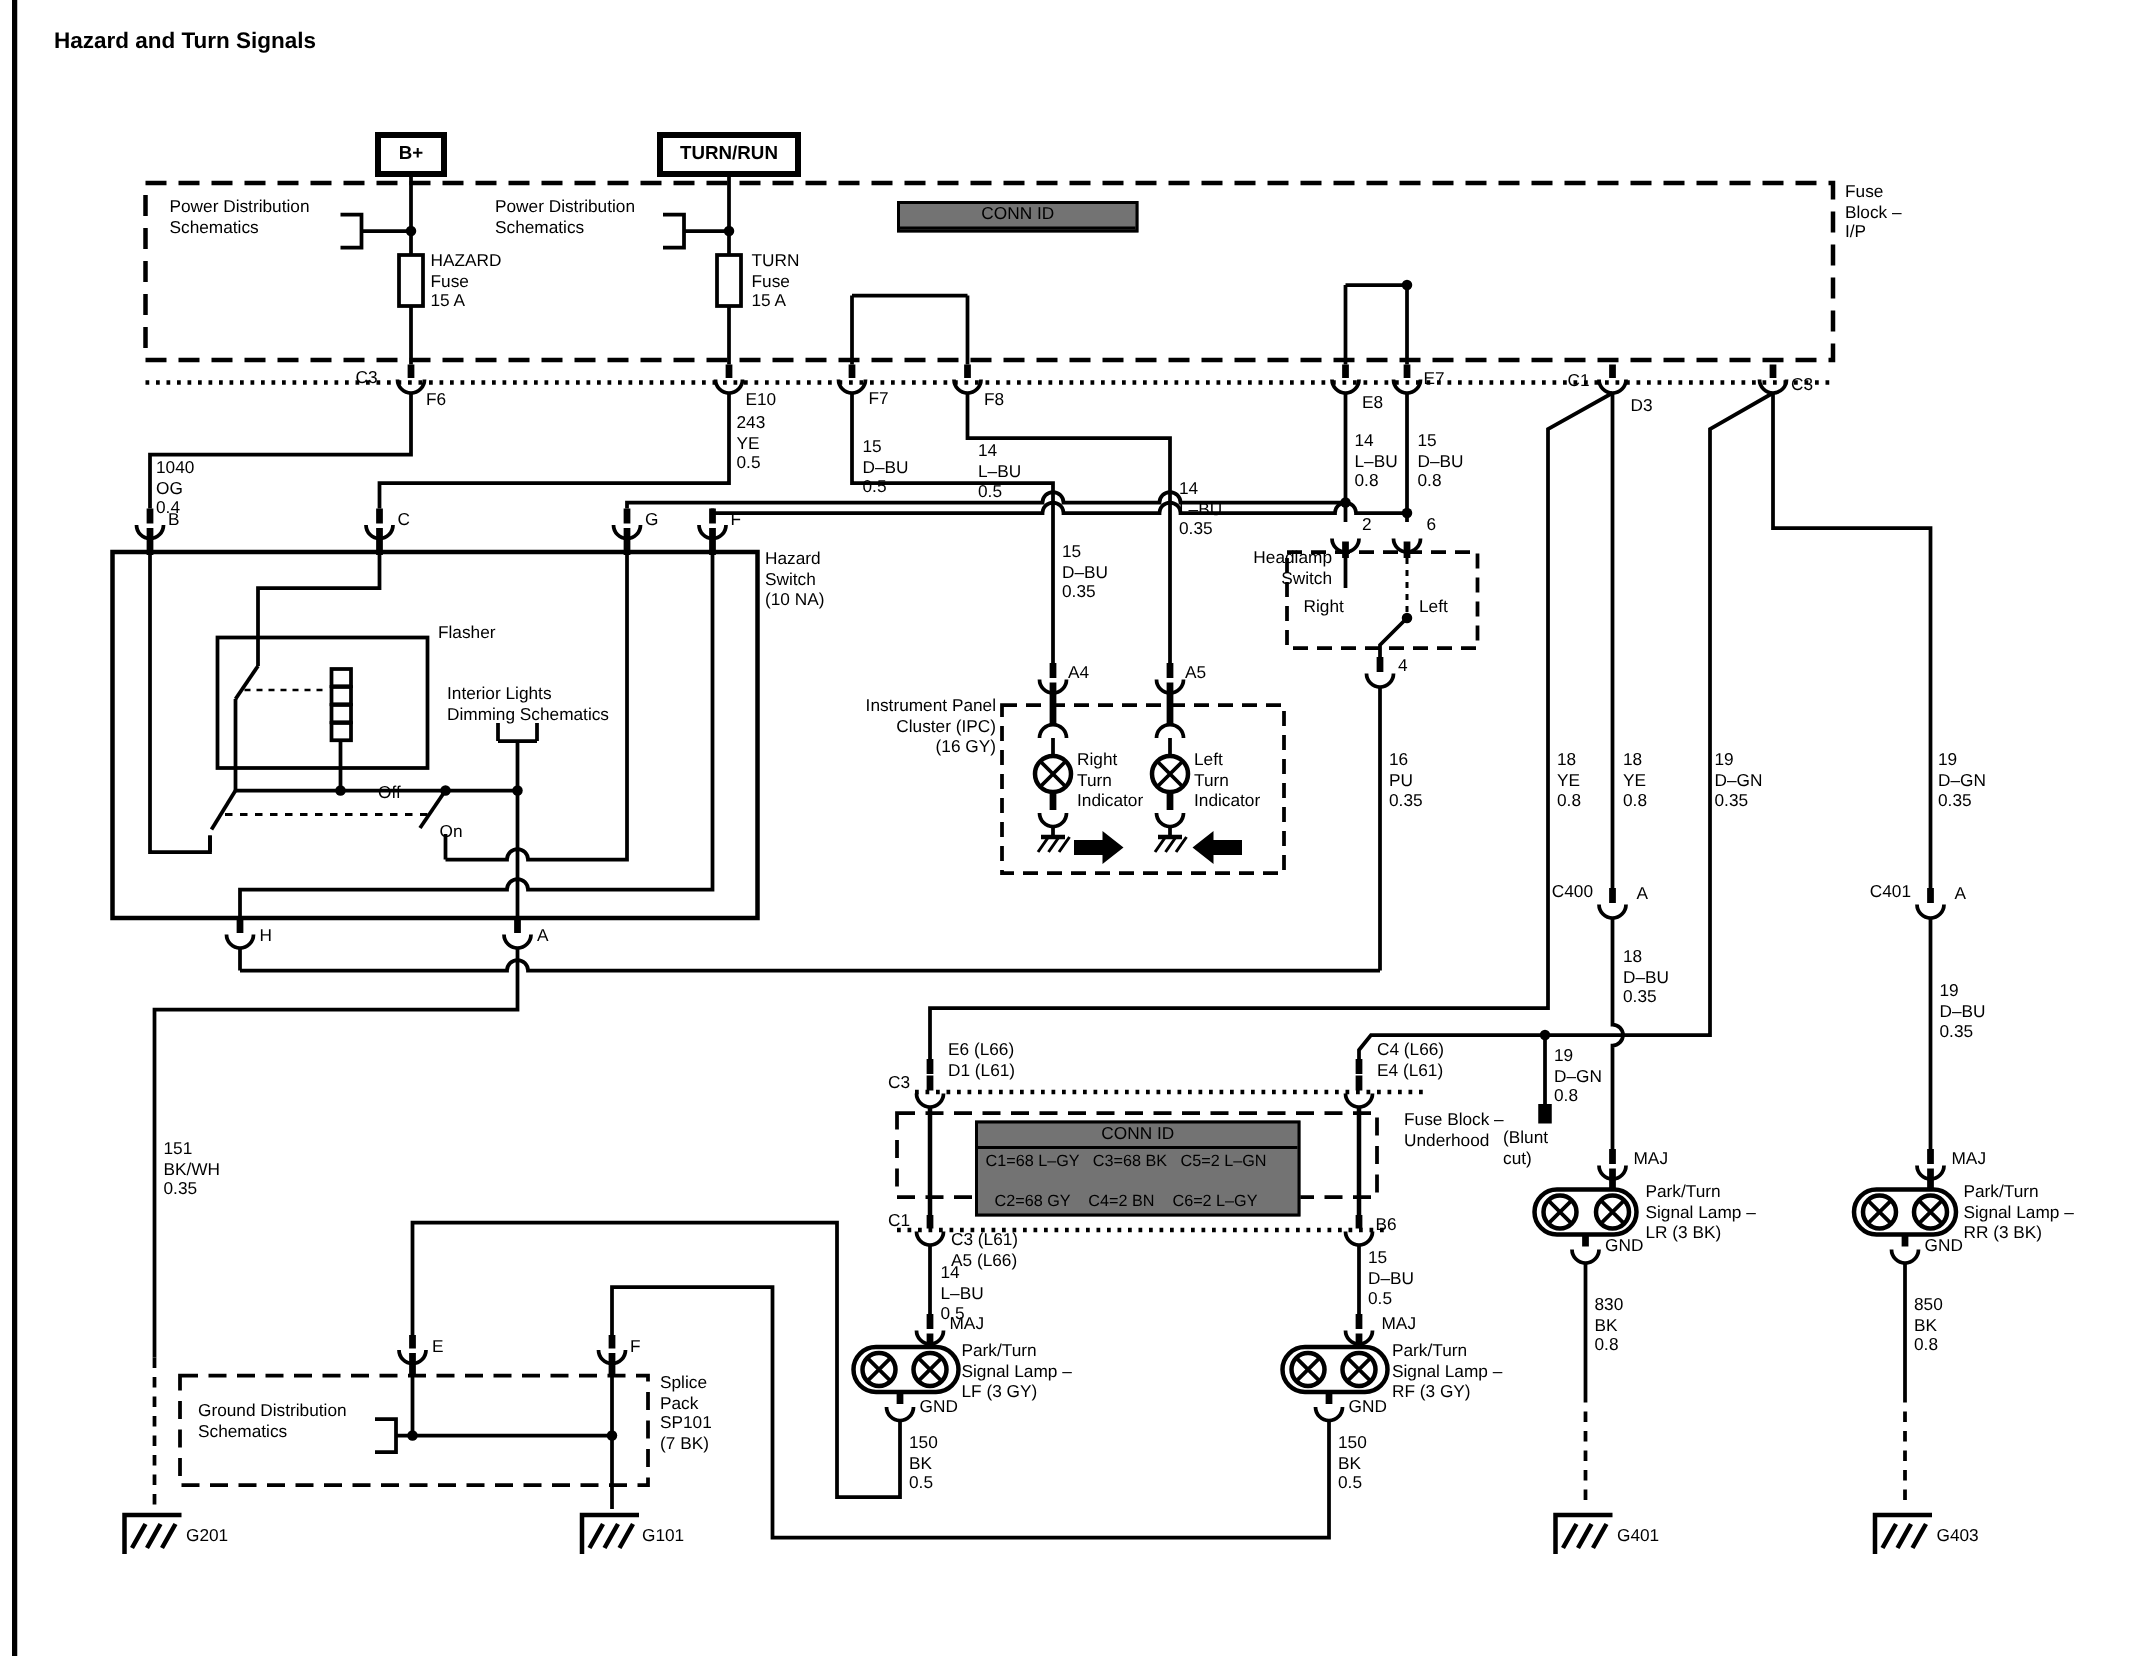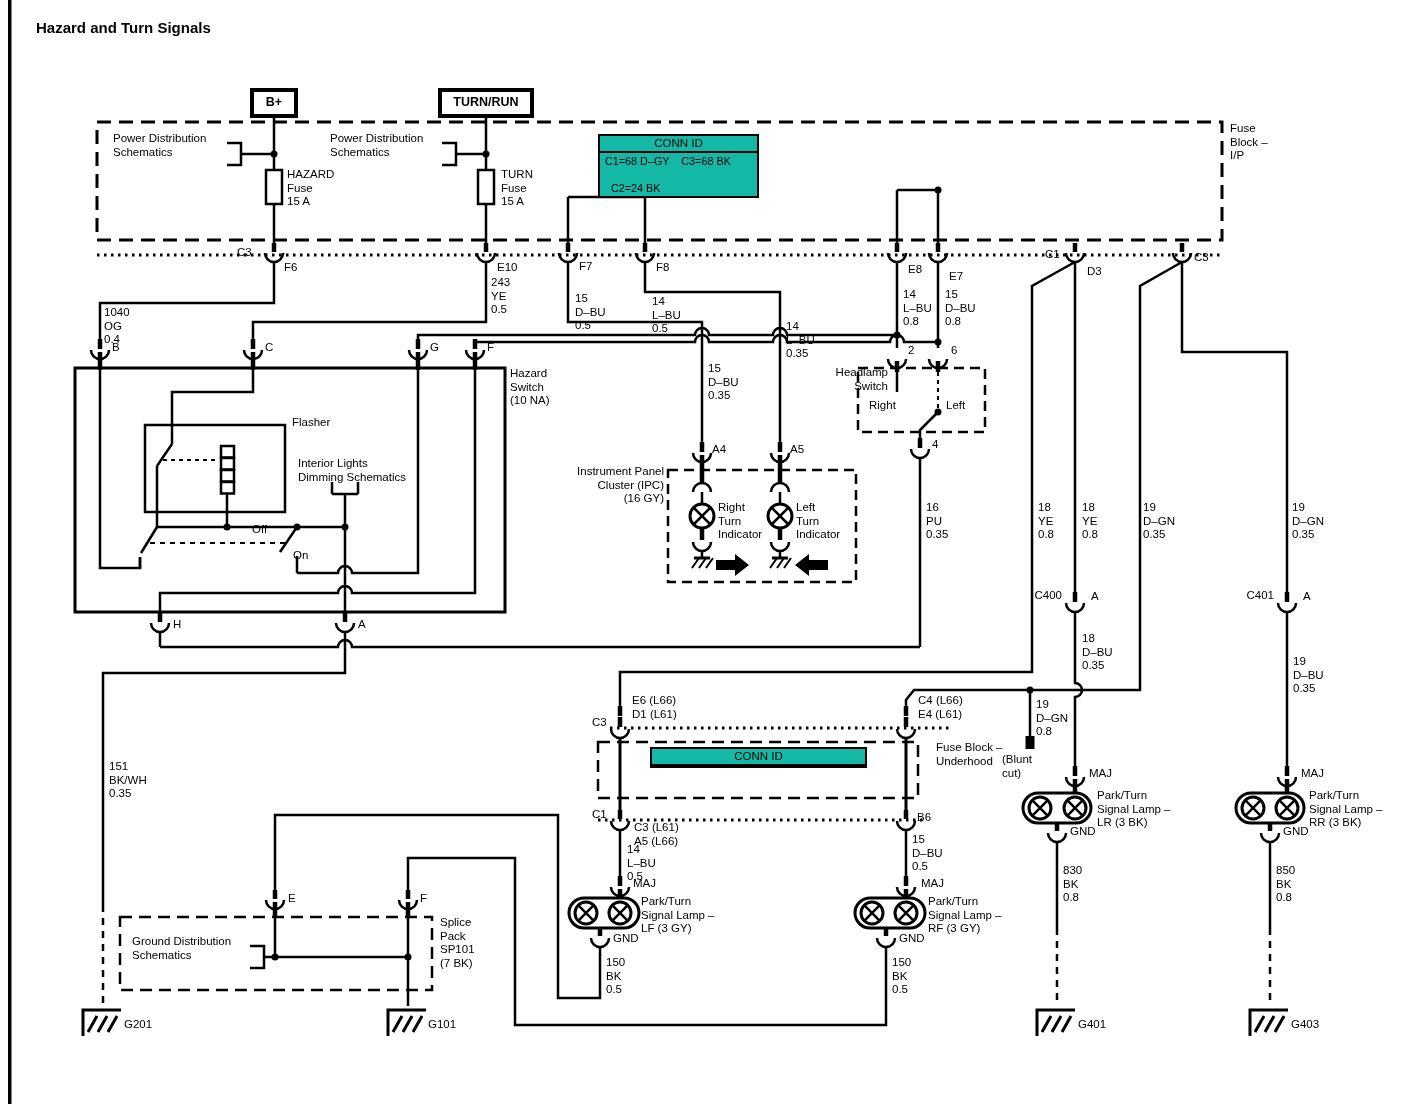--- a/index.html
+++ b/index.html
@@ -3,21 +3,21 @@
 <meta charset="utf-8">
 <style>
   html,body{margin:0;padding:0;background:#fff;}
   #page{position:relative;width:1424px;height:1104px;background:#fff;font-family:"Liberation Sans",sans-serif;overflow:hidden;}
   svg{position:absolute;left:0;top:0;}
   .lbl{position:absolute;font:11.5px/1.18 "Liberation Sans",sans-serif;color:#000;white-space:pre;}
   .ra{transform:translateX(-100%);text-align:right;}
   .title{font:bold 15px/1.1 "Liberation Sans",sans-serif;}
   .pwrbox{position:absolute;border:4px solid #000;background:#fff;text-align:center;
           font:bold 12.5px/20px "Liberation Sans",sans-serif;white-space:pre;}
-  .connid{position:absolute;border:2.5px solid #000;background:#14b8a6;}
+  .connid{position:absolute;border:2.5px solid #000;background:#737373;}
   .connid .hdr{border-bottom:2px solid #000;text-align:center;font:11.5px/15px "Liberation Sans",sans-serif;white-space:pre;}
   .connid .rows{padding:2px 0 0 5px;font:10.8px/13.5px "Liberation Sans",sans-serif;white-space:pre;}
 </style>
 </head>
 <body>
 
 <div id="page">
 
 <svg width="1424" height="1104" viewBox="0 0 1424 1104">
   <g stroke="#000" fill="none" stroke-width="2.5">
@@ -324,31 +324,29 @@
 15 A</div>
 <div class="lbl" style="left:501px;top:168px">TURN
 Fuse
 15 A</div>
 <div class="lbl" style="left:1230px;top:122px">Fuse
 Block –
 I/P</div>
 
 <div class="connid" style="left:598px;top:134px;width:157px">
   <div class="hdr">CONN ID</div>
-  <div class="rows"><span>C1=68 D–GY    C3=68 BK</span><br>
-  <span>C2=24 BK</span></div>
 </div>
 
 <div class="lbl" style="left:237px;top:246px">C3</div>
 <div class="lbl" style="left:284px;top:261px">F6</div>
 <div class="lbl" style="left:497px;top:261px">E10</div>
 <div class="lbl" style="left:579px;top:260px">F7</div>
 <div class="lbl" style="left:656px;top:261px">F8</div>
 <div class="lbl" style="left:908px;top:263px">E8</div>
-<div class="lbl" style="left:949px;top:270px">E7</div>
+<div class="lbl" style="left:949px;top:247px">E7</div>
 <div class="lbl" style="left:1045px;top:248px">C1</div>
 <div class="lbl" style="left:1087px;top:265px">D3</div>
 <div class="lbl" style="left:1194px;top:251px">C3</div>
 
 <div class="lbl" style="left:104px;top:306px">1040
 OG
 0.4</div>
 <div class="lbl" style="left:491px;top:276px">243
 YE
 0.5</div>
@@ -442,20 +440,22 @@
 
 <div class="lbl" style="left:632px;top:694px">E6 (L66)
 D1 (L61)</div>
 <div class="lbl" style="left:592px;top:716px">C3</div>
 <div class="lbl" style="left:918px;top:694px">C4 (L66)
 E4 (L61)</div>
 <div class="lbl" style="left:936px;top:741px">Fuse Block –
 Underhood</div>
 <div class="connid" style="left:650px;top:747px;width:213px">
   <div class="hdr">CONN ID</div>
+  <div class="rows"><span>C1=68 L–GY   C3=68 BK   C5=2 L–GN</span><br>
+  <span>C2=68 GY    C4=2 BN    C6=2 L–GY</span></div>
 </div>
 <div class="lbl" style="left:592px;top:808px">C1</div>
 <div class="lbl" style="left:634px;top:821px">C3 (L61)
 A5 (L66)</div>
 <div class="lbl" style="left:917px;top:811px">B6</div>
 <div class="lbl" style="left:627px;top:843px">14
 L–BU
 0.5</div>
 <div class="lbl" style="left:912px;top:833px">15
 D–BU

